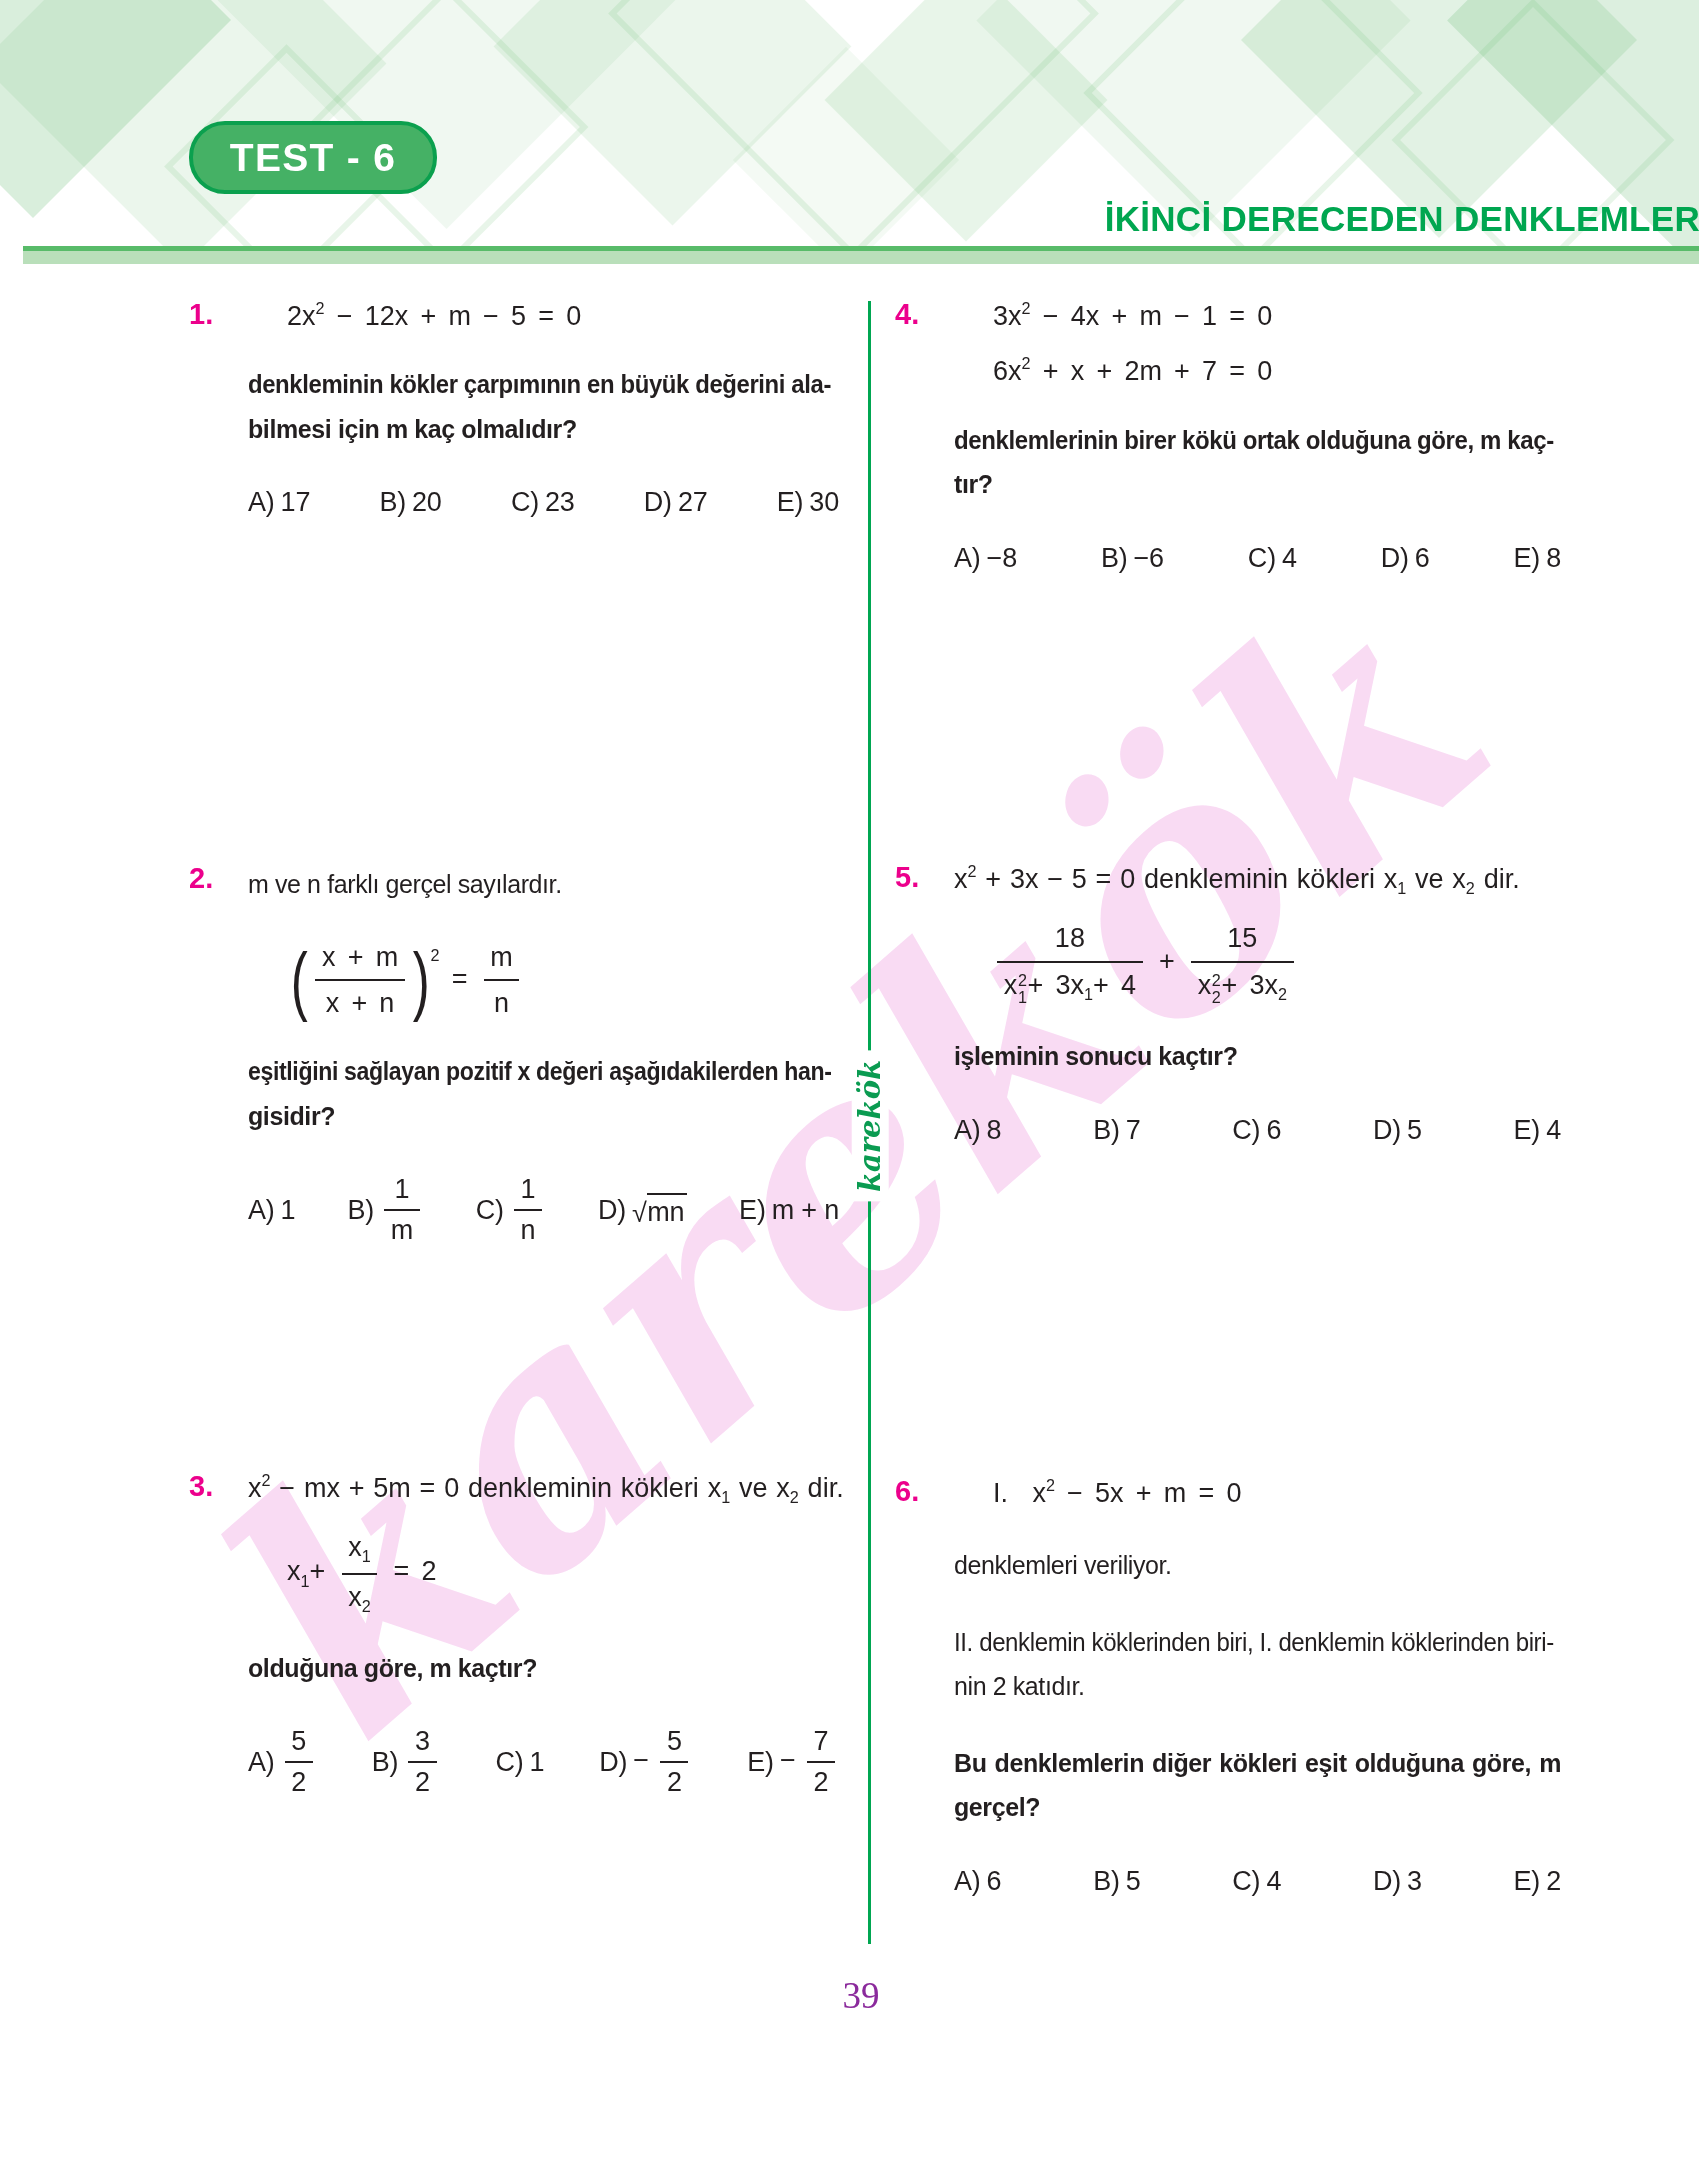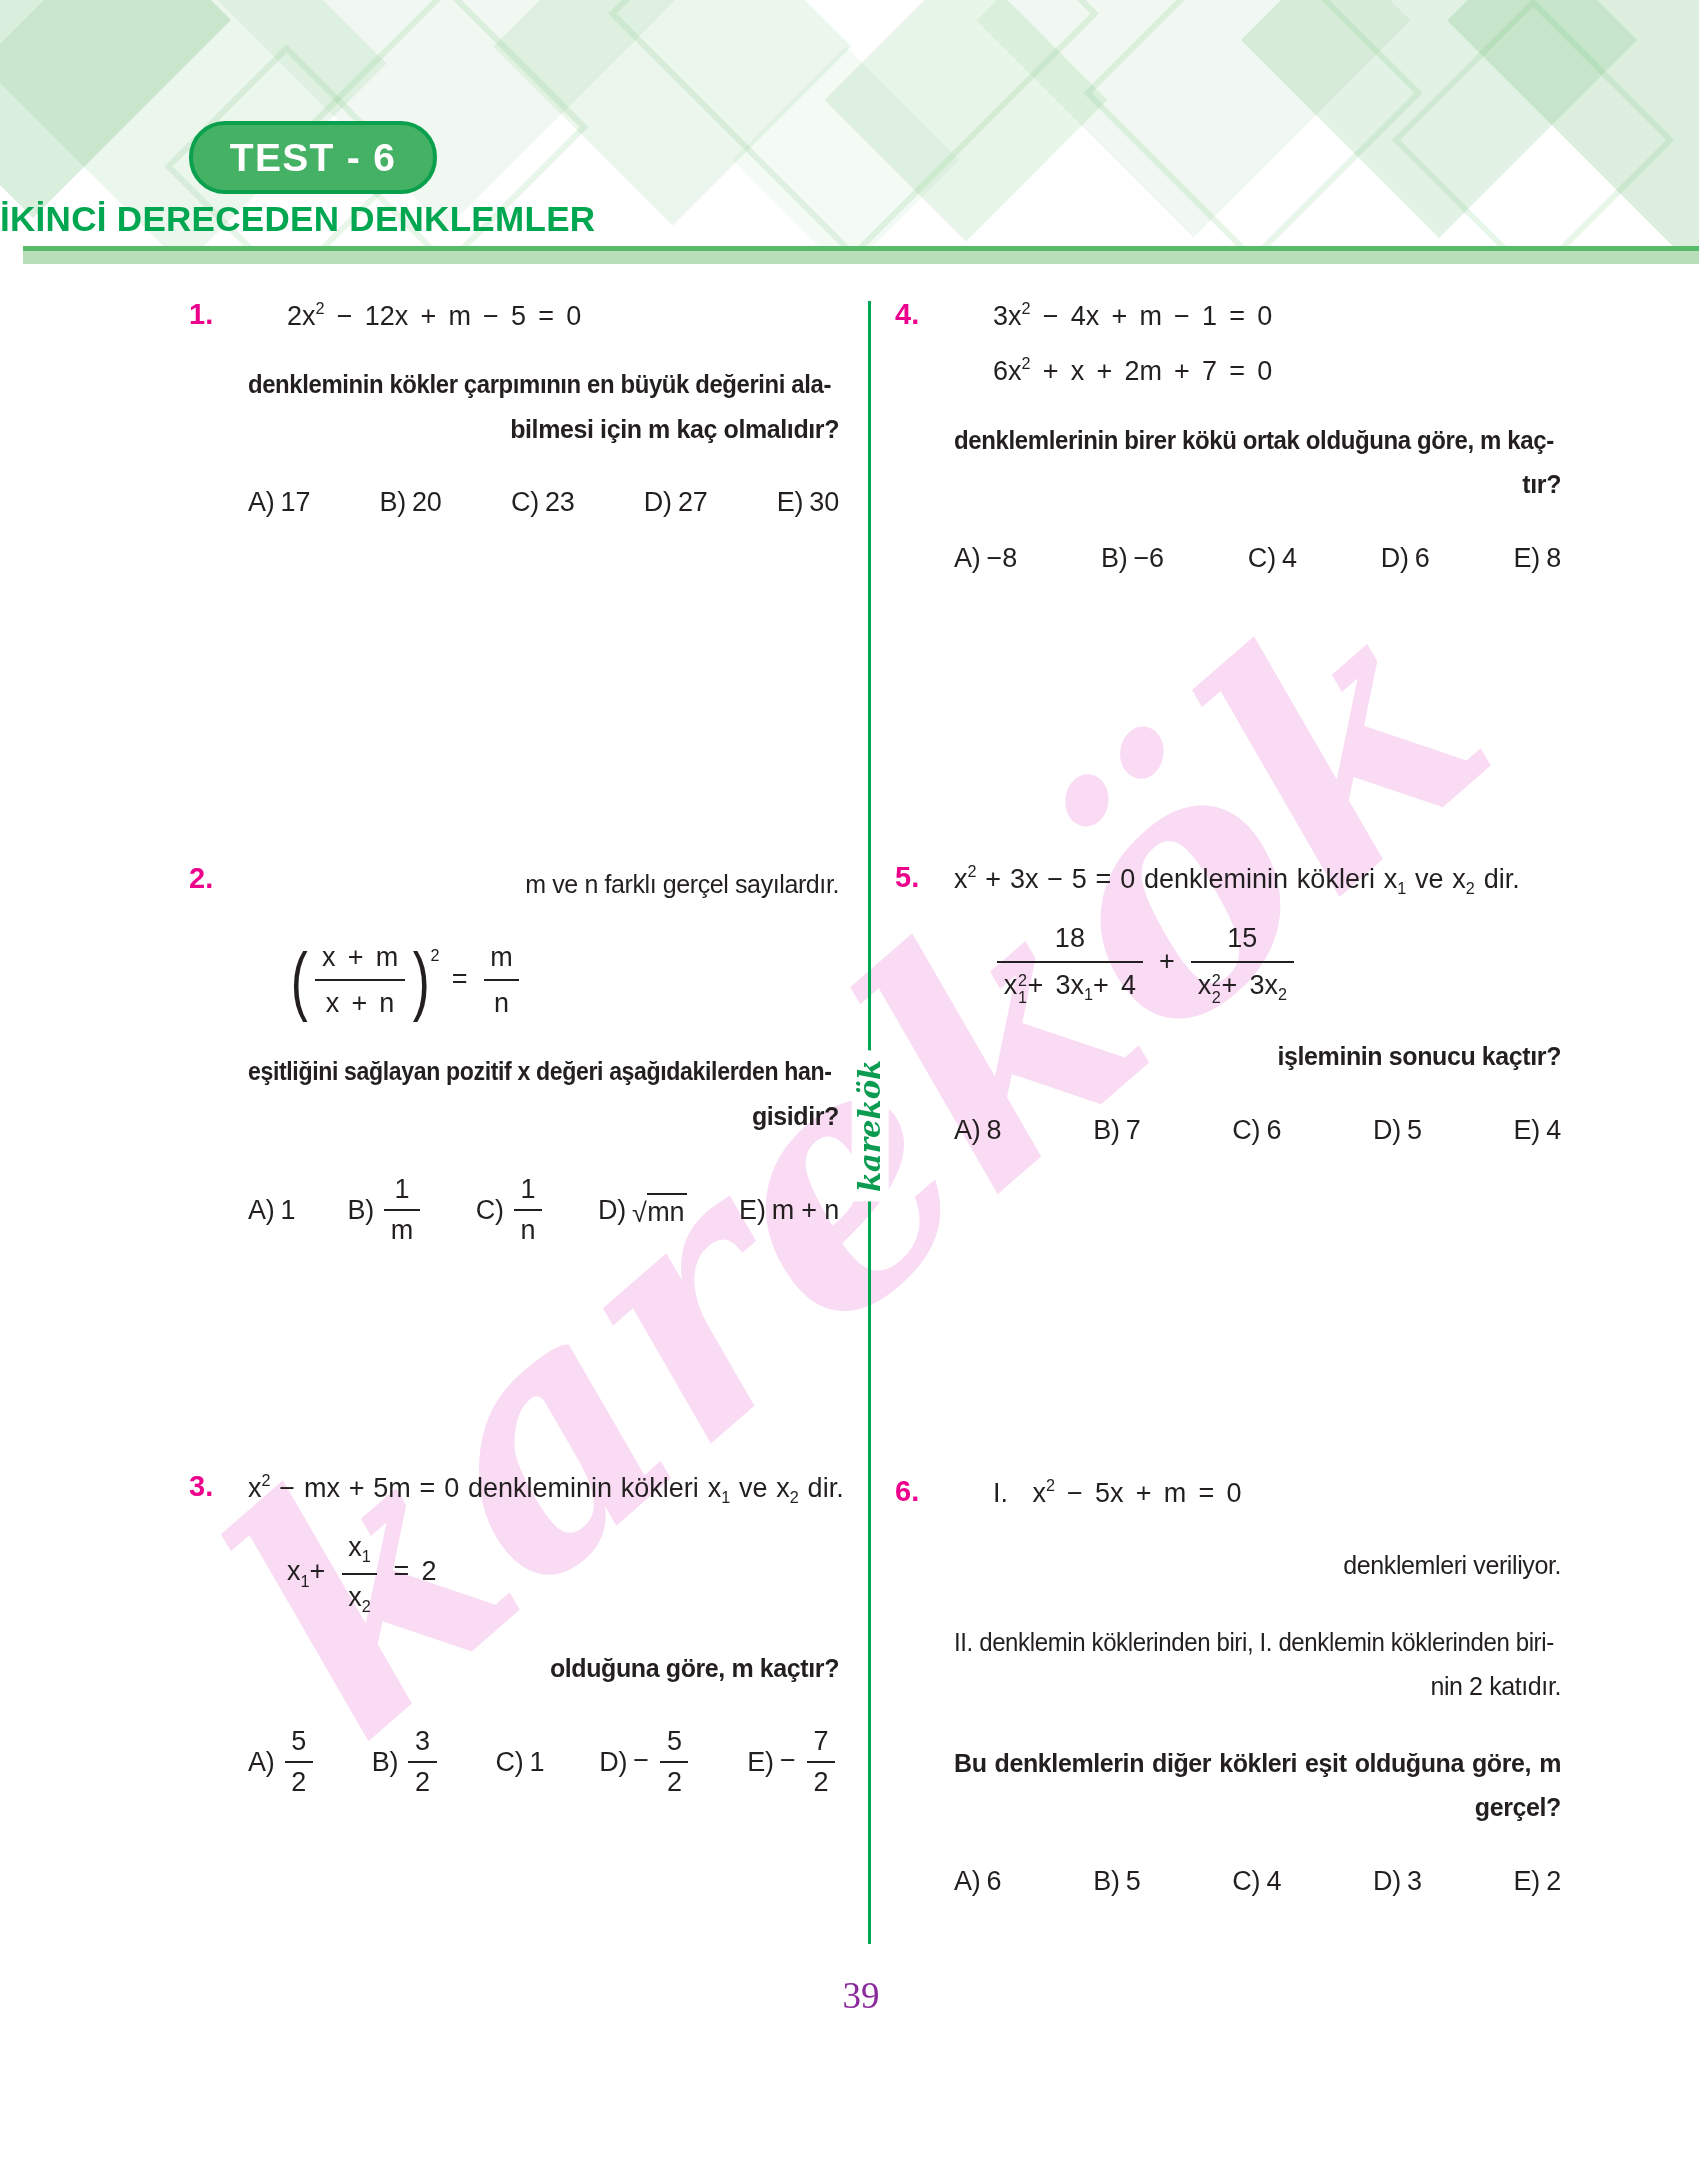--- a/index.html
+++ b/index.html
@@ -31,21 +31,21 @@
   .d11{left:1433px;top:40px;width:200px;height:200px;border-width:5.3px;}
   .d12{left:1519px;top:-153px;width:347px;height:347px;background:rgba(110,190,120,.24);}
   .d13{left:200px;top:80px;width:173px;height:173px;border-width:5.3px;border-color:rgba(110,190,120,.10);}
   .d14{left:766px;top:80px;width:160px;height:160px;background:rgba(110,190,120,.08);}
 
   
   .badge{position:absolute;left:189px;top:121px;width:248px;height:73px;z-index:3;
          background:var(--badge_fill);border:4.7px solid var(--badge_border);border-radius:36px;
          display:flex;align-items:center;justify-content:center;}
   .badge span{color:#fff;font-weight:bold;font-size:39px;letter-spacing:1.3px;}
-  .title{position:absolute;left:0;right:0;top:199px;text-align:left;z-index:3;
+  .title{position:absolute;left:0;right:0;top:199px;text-align:right;z-index:3;
          color:var(--green);font-weight:bold;font-size:35px;letter-spacing:0.3px;}
   .rule-dark{position:absolute;left:23px;top:246px;width:1677px;height:5.3px;background:var(--rule_dark);z-index:3;}
   .rule-light{position:absolute;left:23px;top:251px;width:1677px;height:13.3px;background:var(--rule_light);z-index:3;}
 
   
   .watermark-big{position:absolute;left:856px;top:1163px;z-index:1;white-space:nowrap;
     transform:translate(-50%,-50%) rotate(-41deg);
     font-family:"DejaVu Serif",serif;font-style:italic;font-weight:bold;
     font-size:333px;line-height:1;color:var(--watermark_pink);opacity:.85;}
   .divider{position:absolute;left:868px;top:301px;width:2.7px;height:1643px;background:var(--divider_green);z-index:2;}
@@ -60,21 +60,21 @@
   #q2{left:189px;top:862px;width:650px;}
   #q3{left:189px;top:1470px;width:650px;}
   #q4{left:895px;top:298px;width:666px;}
   #q5{left:895px;top:861px;width:666px;}
   #q6{left:895px;top:1475px;width:666px;}
   .qnum{position:absolute;left:0;top:0;font-size:29px;font-weight:bold;color:var(--magenta);}
   .qbody > :first-child{margin-top:0;}
 
   .pline{font-size:25px;line-height:1.78;letter-spacing:-0.4px;white-space:nowrap;}
   .fitline{text-align-last:justify;}
-  .lastline{text-align:right;}
+  .lastline{text-align:left;}
   .node-p{margin:32px 0;font-weight:normal;}
   .node-bold{margin:28px 0;font-weight:bold;}
 
   .mline{font-size:27px;line-height:1.35;}
   .mline--eq{margin:4px 0 18.7px 39px;word-spacing:4.7px;white-space:nowrap;}
   .mline--p{margin:18px 0 20px 0;font-size:27px;word-spacing:1.3px;white-space:nowrap;}
   .mline .t{white-space:pre;}
 
   .msup{font-size:.6em;vertical-align:.65em;}
   .msub{font-size:.6em;vertical-align:-0.4em;}

